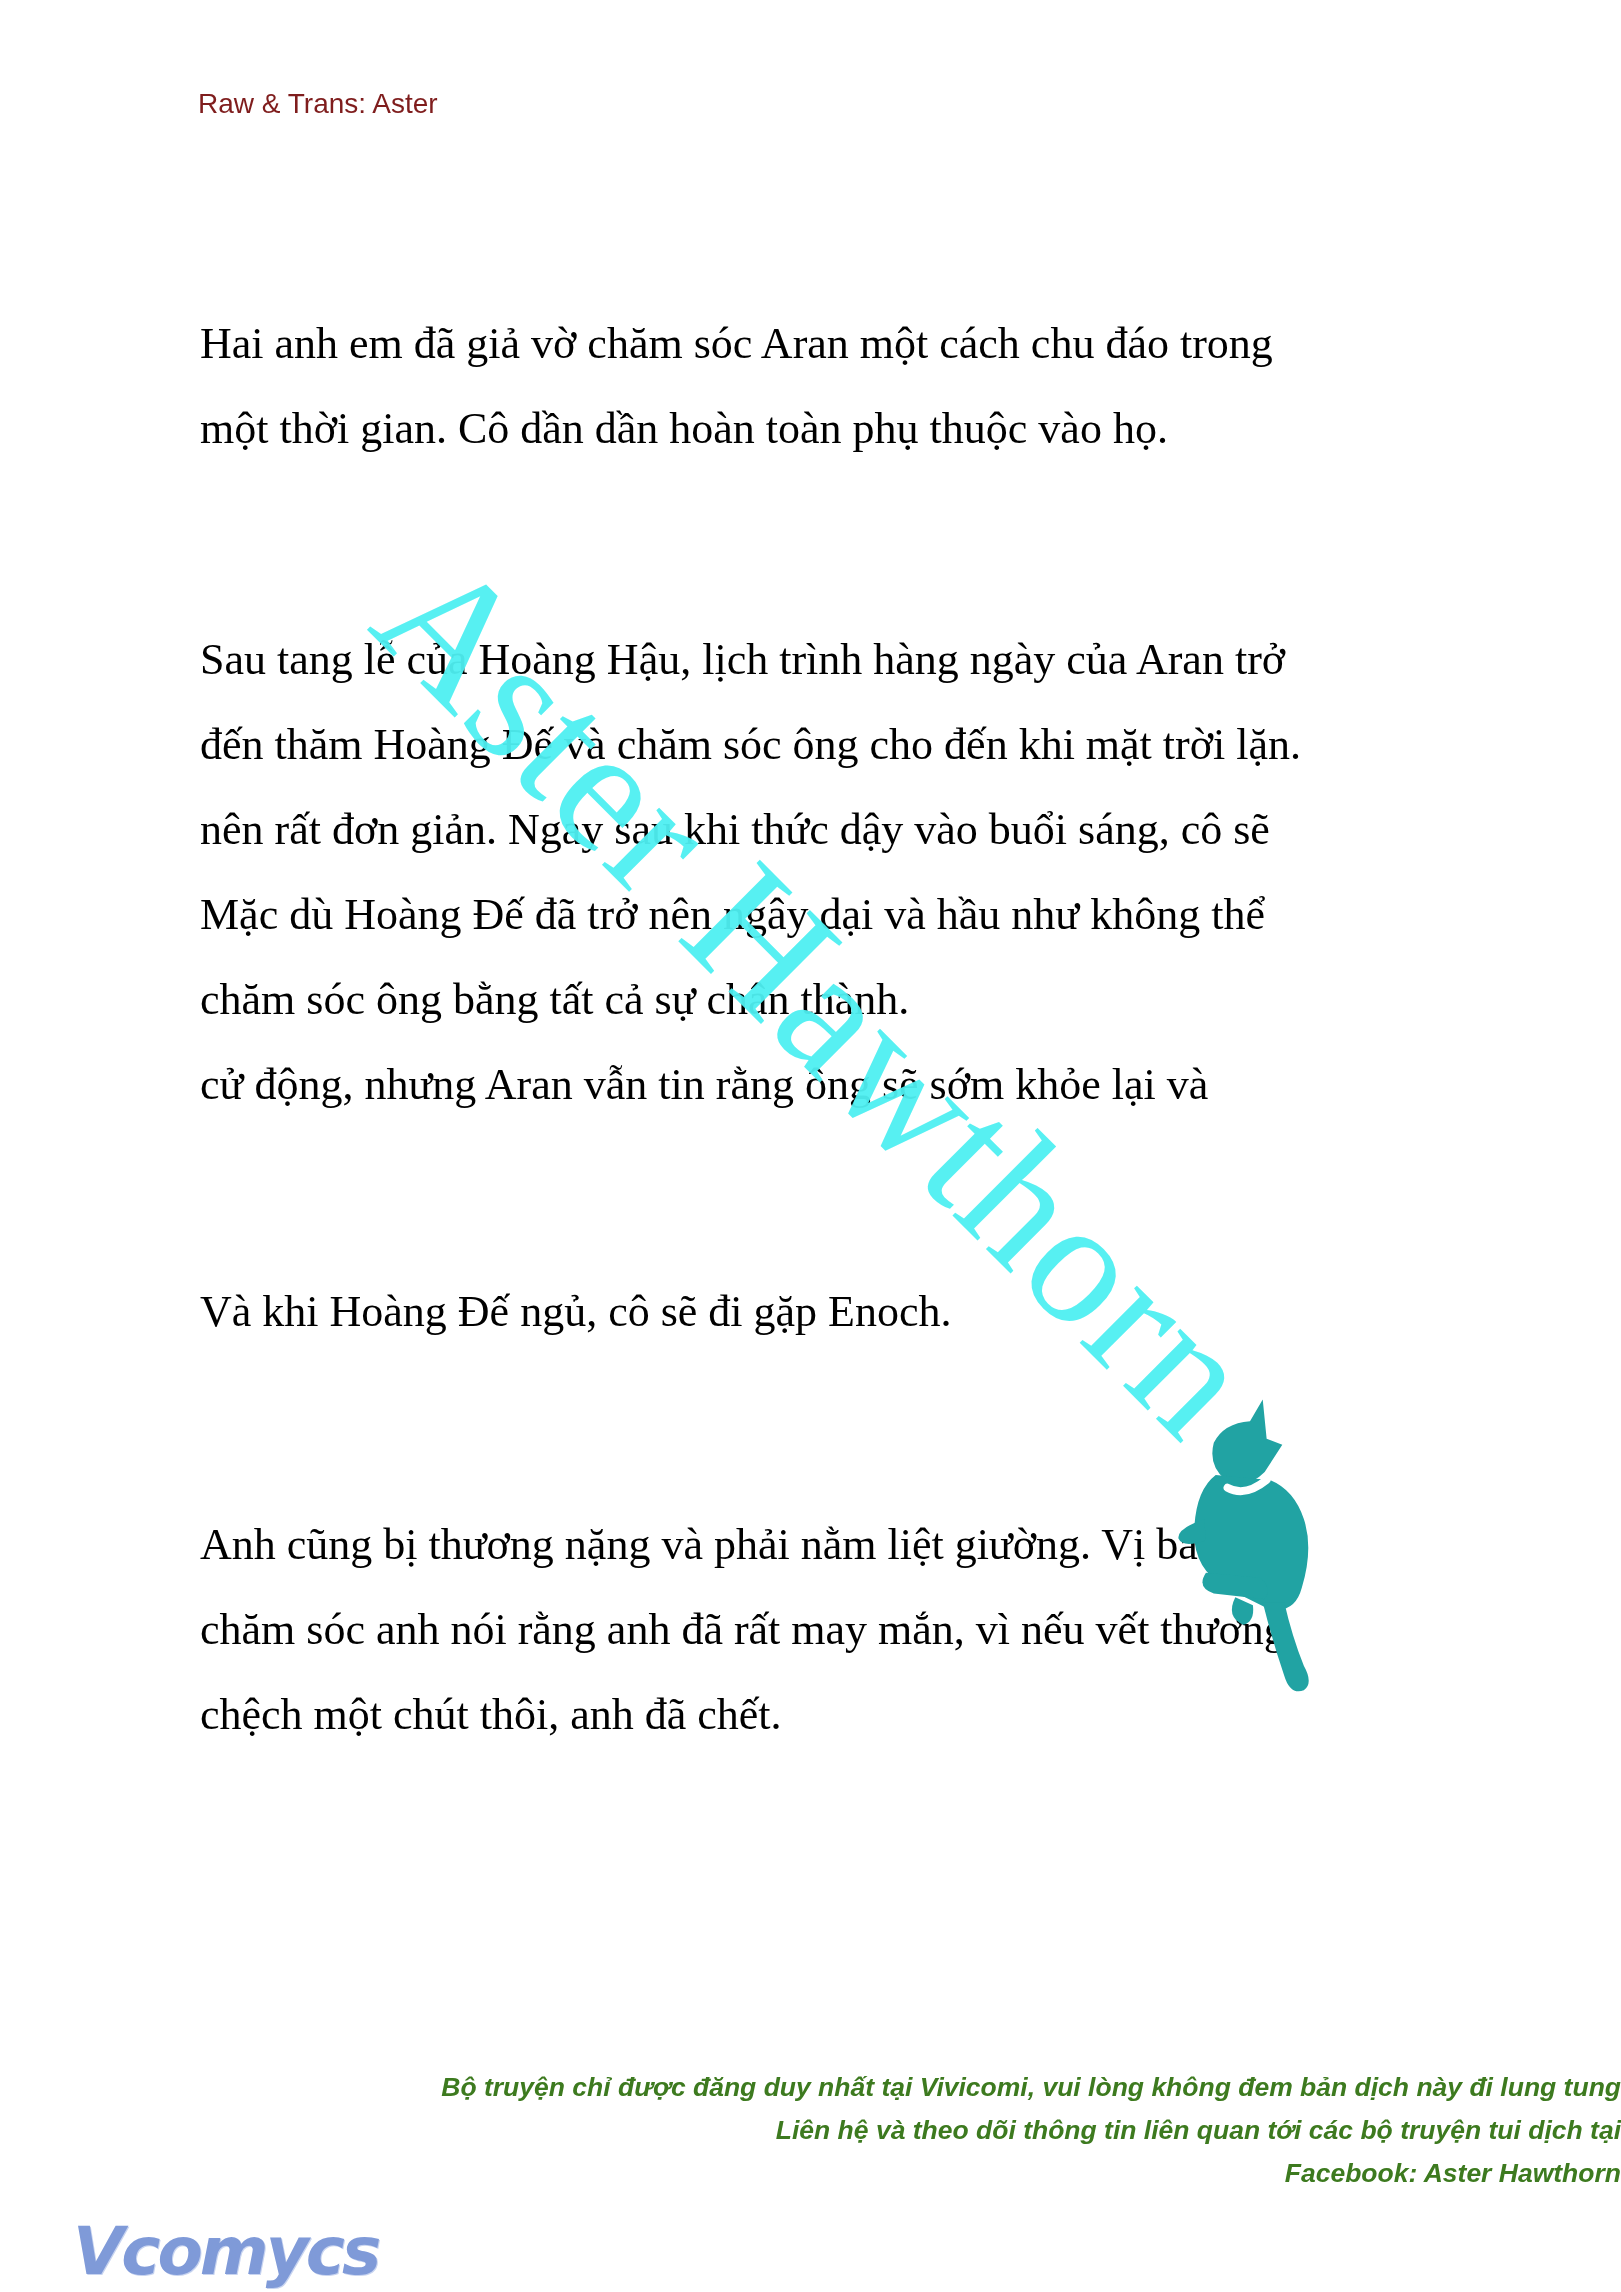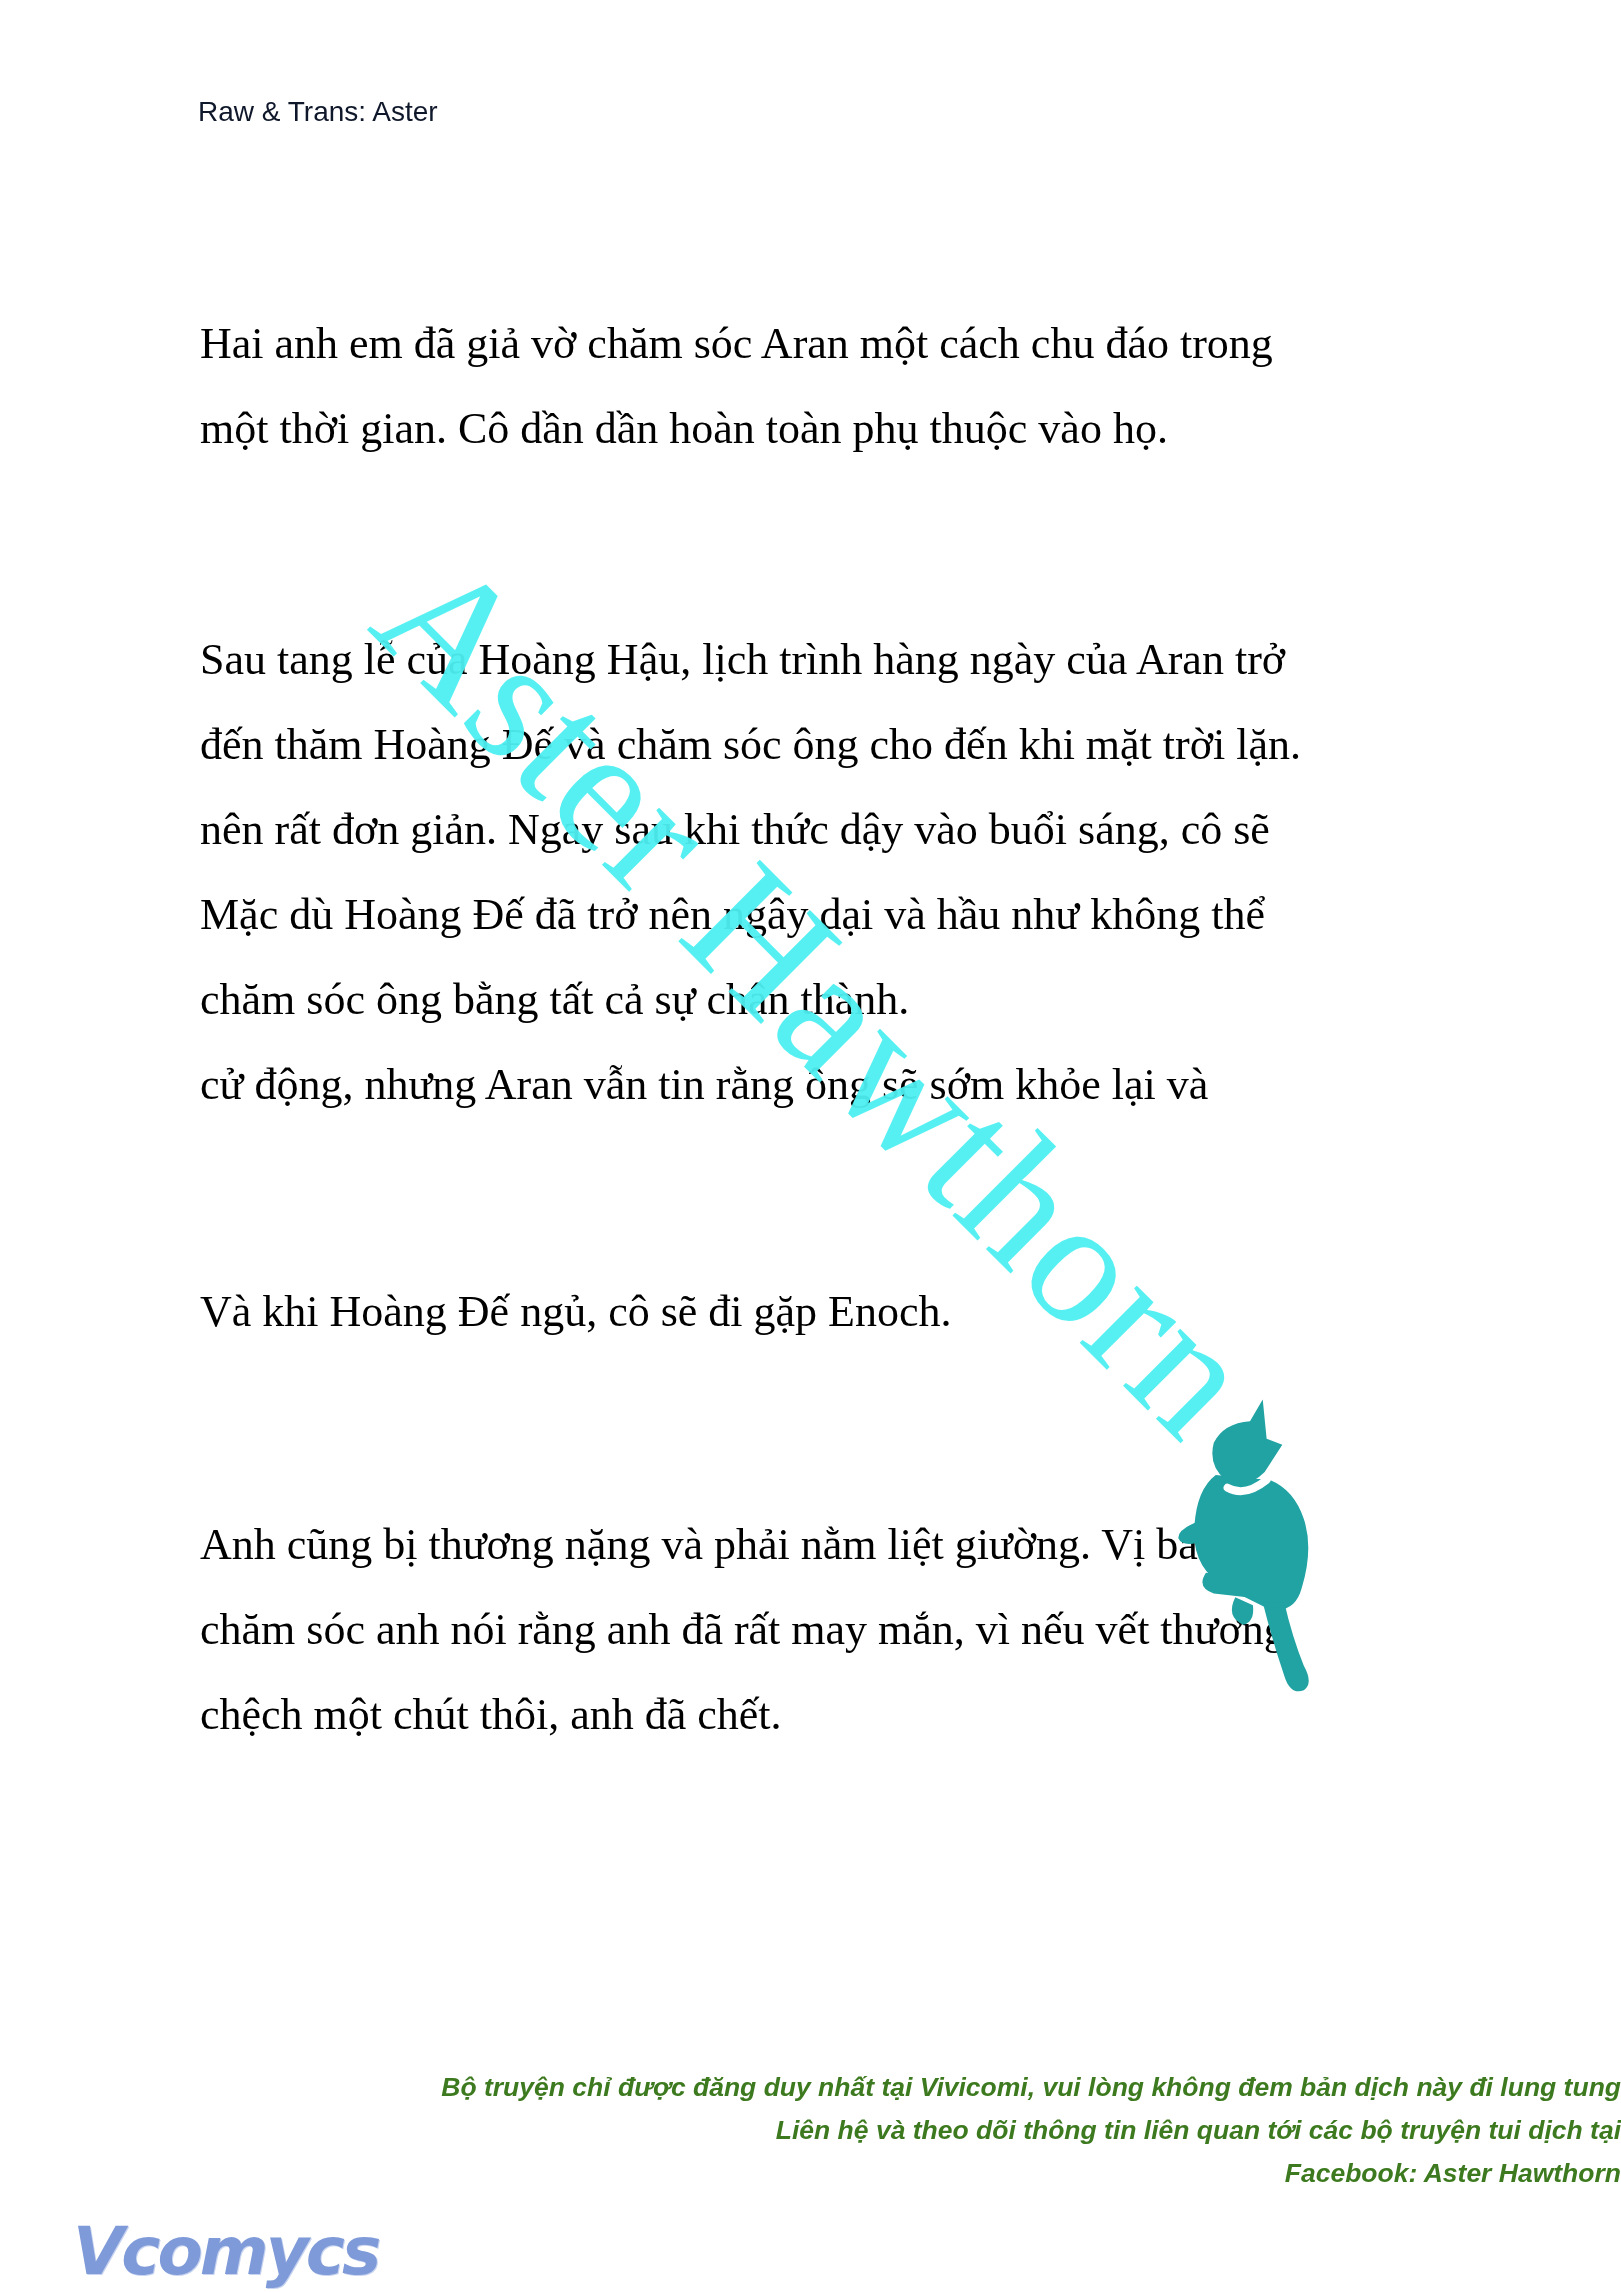--- a/index.html
+++ b/index.html
@@ -1,19 +1,19 @@
 <!DOCTYPE html>
 <html><head>
 <meta charset="utf-8">
 <style>
   html, body { margin:0; padding:0; background:#ffffff; }
   body { width:1621px; height:2293px; position:relative; overflow:hidden; }
   .header {
-    position:absolute; left:198px; top:96px;
-    font-family:"Liberation Sans", sans-serif; font-size:28px; color:#0f172a;
+    position:absolute; left:198px; top:88px;
+    font-family:"Liberation Sans", sans-serif; font-size:28px; color:#7f1d1d;
   }
   .body-text {
     position:absolute; left:198px; width:1274px;
     font-family:"Liberation Serif", serif; font-size:44px; color:#000;
     line-height:85px; margin:2px;
   }
   .body-text .line { display:block; white-space:nowrap; }
   .p1 { top:299px; }
   .p2 { top:615px; }
   .p3 { top:1267px; }

